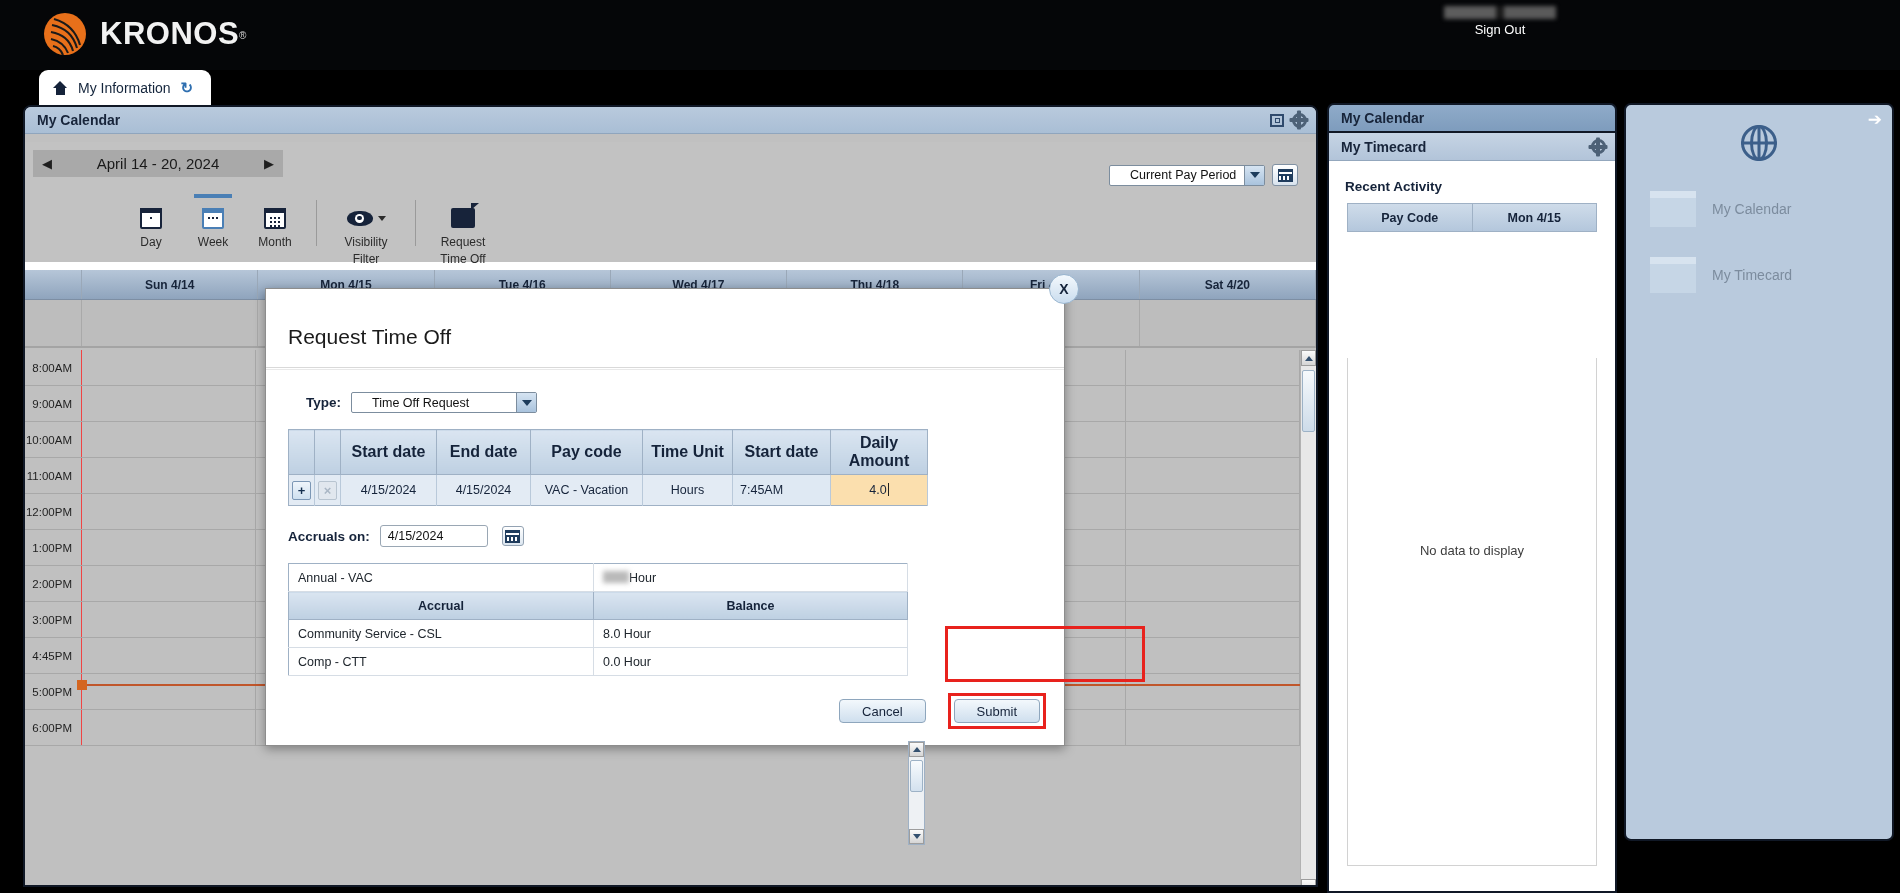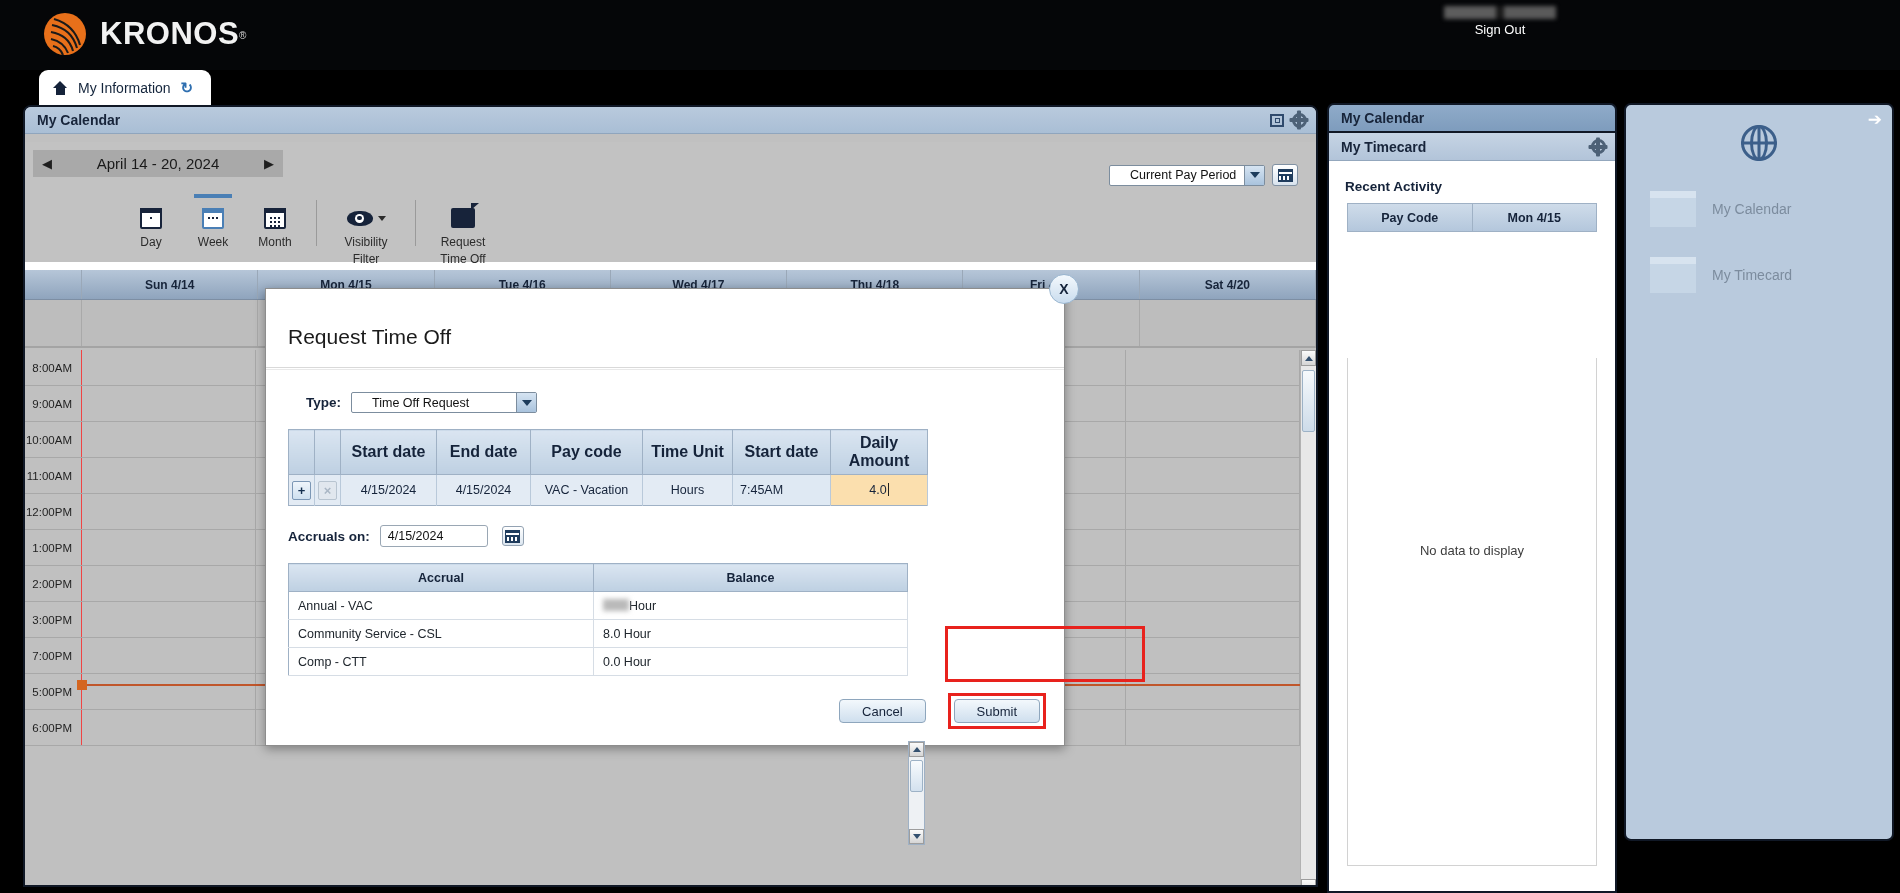--- a/index.html
+++ b/index.html
@@ -513,21 +513,21 @@
             <div class="tcol">3:00PM</div>
             <div class="dcol"></div>
             <div class="dcol"></div>
             <div class="dcol"></div>
             <div class="dcol"></div>
             <div class="dcol"></div>
             <div class="dcol"></div>
             <div class="dcol"></div>
           </div>
         <div class="hrow">
-            <div class="tcol">7:00PM</div>
+            <div class="tcol">4:45PM</div>
             <div class="dcol"></div>
             <div class="dcol"></div>
             <div class="dcol"></div>
             <div class="dcol"></div>
             <div class="dcol"></div>
             <div class="dcol"></div>
             <div class="dcol"></div>
           </div>
         <div class="hrow">
             <div class="tcol">5:00PM</div>
@@ -646,26 +646,26 @@
     <span class="lbl">Accruals on:</span>
     <span id="accr-date">4/15/2024</span>
     <span id="accr-date-btn">
         <span class="minical"></span>
       </span>
   </div>
 
   <table id="accr-table">
     <tbody>
         <tr>
+      <td>Annual - VAC</td>
+      <td><span class="blur-val"></span><span>Hour</span></td>
+    </tr>
+    <tr>
       <th style="width:305px;">Accrual</th>
       <th>Balance</th>
-    </tr>
-    <tr>
-      <td>Annual - VAC</td>
-      <td><span class="blur-val"></span><span>Hour</span></td>
     </tr>
     <tr>
       <td>Community Service - CSL</td>
       <td>8.0 Hour</td>
     </tr>
     <tr>
       <td>Comp - CTT</td>
       <td>0.0 Hour</td>
     </tr>
   </tbody>

